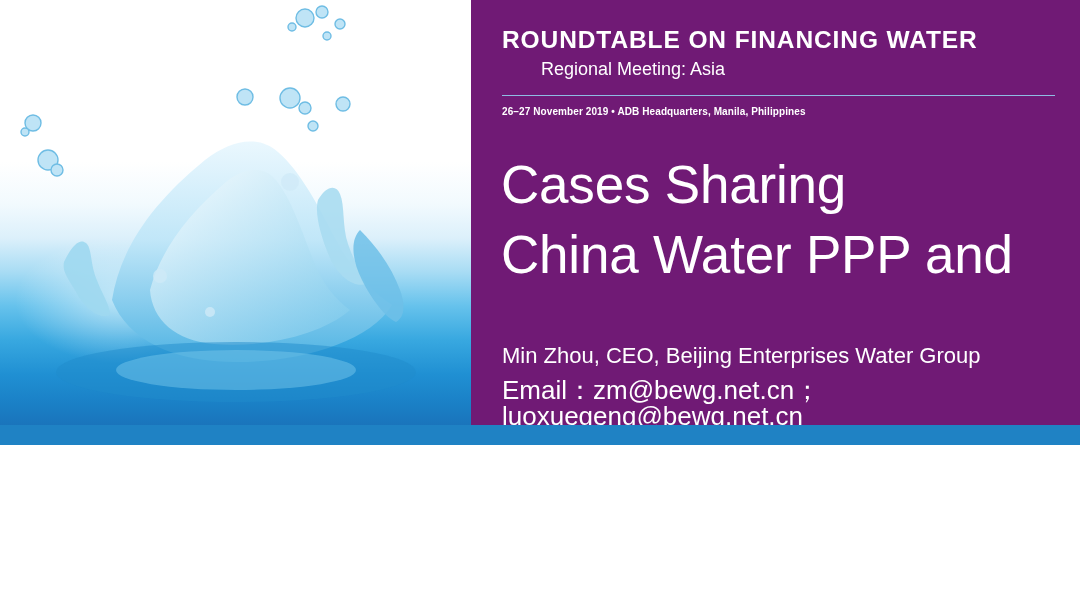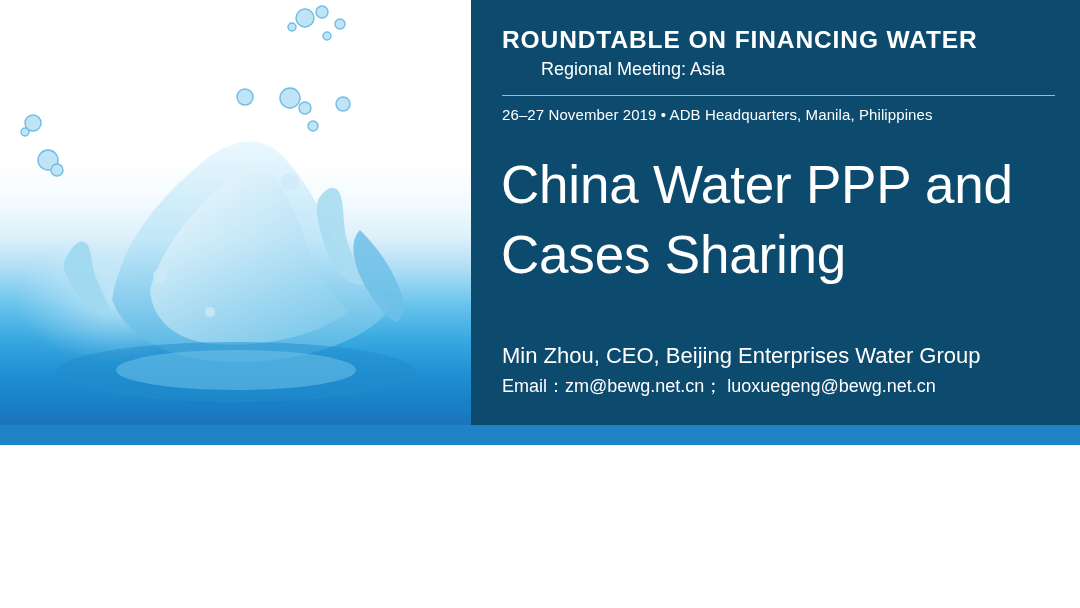--- a/index.html
+++ b/index.html
@@ -29,21 +29,21 @@
         #1a80c6 95%,
         #1a74bb 100%);
     overflow:hidden;
   }
   
   .splash{position:absolute;left:0;top:0;width:471px;height:425px;}
 
   
   .bluepanel{
     position:absolute;left:471px;top:0;width:609px;height:425px;
-    background:#0c4a6e;
+    background:#701a75;
   }
   
   .band{
     position:absolute;left:0;top:425px;width:1080px;height:20px;
     background:#1f82c4;
   }
 
   .kicker{
     position:absolute;left:31px;top:27px;width:560px;
     color:#ffffff;font-weight:bold;font-size:24.5px;letter-spacing:.9px;
@@ -52,34 +52,34 @@
   .subkicker{
     position:absolute;left:31px;top:60px;width:560px;
     color:#ffffff;font-size:18px;font-weight:400;line-height:1.1;margin-left:39px;
   }
   .rule{
     position:absolute;left:31px;top:95px;width:553px;height:1px;
     background:#8fbde3;
   }
   .dateline{
     position:absolute;left:31px;top:106px;width:560px;
-    color:#ffffff;font-size:15px;font-weight:normal;letter-spacing:.1px;
+    color:#ffffff;font-size:10px;font-weight:bold;letter-spacing:.1px;
   }
   .maintitle{
     position:absolute;left:30px;top:150px;width:575px;
     color:#ffffff;font-size:53px;font-weight:400;line-height:1.33;
     letter-spacing:-.2px;
   }
   .presenter{
     position:absolute;left:31px;top:345px;width:575px;
     color:#ffffff;font-size:22px;font-weight:400;line-height:1.0;
   }
   .email{
     position:absolute;left:31px;top:377px;width:575px;
-    color:#ffffff;font-size:18px;font-weight:400;line-height:1.0;
+    color:#ffffff;font-size:26px;font-weight:400;line-height:1.0;
   }
 
   
   .logobar{
     position:absolute;left:0;top:445px;width:1080px;height:163px;
     background:#ffffff;
   }
 </style>
 </head>
 <body>
@@ -150,22 +150,22 @@
       </svg>
     </div>
 
     <div class="bluepanel">
       <div class="kicker">ROUNDTABLE ON FINANCING WATER</div>
       <div class="subkicker">Regional Meeting: Asia</div>
       <div class="rule"></div>
       <div class="dateline">26–27 November 2019 • ADB Headquarters, Manila, Philippines</div>
 
       <div class="maintitle">
+        <div>Cases Sharing</div>
         <div>China Water PPP and</div>
-        <div>Cases Sharing</div>
       </div>
 
       <div class="presenter">Min Zhou, CEO, Beijing Enterprises Water Group</div>
       <div class="email">Email：zm@bewg.net.cn； luoxuegeng@bewg.net.cn</div>
     </div>
   </div>
 
   <div class="band"></div>
 
   <div class="logobar">

